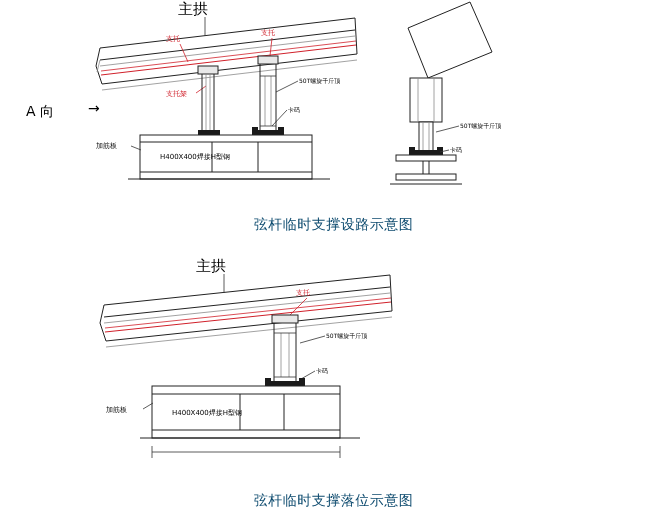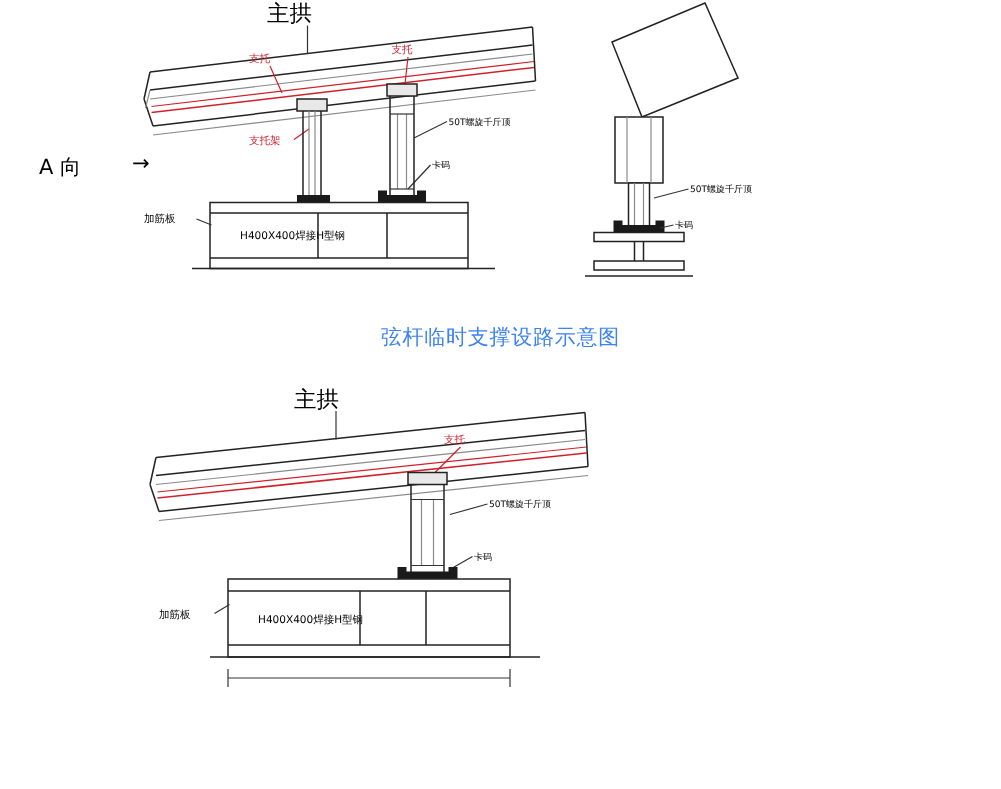--- a/index.html
+++ b/index.html
@@ -25,21 +25,21 @@
     width: 667px;
   }
   #diagram-top { top: 0; height: 215px; }
   #diagram-bottom { top: 245px; height: 235px; }
 
   .caption {
     position: absolute;
     width: 667px;
     text-align: center;
     font-size: 14px;
-    color: #3b82f6;
+    color: #0c4a6e;
     font-family: "DejaVu Sans", "Liberation Sans", sans-serif;
     letter-spacing: 0.5px;
   }
   #caption-top { top: 216px; }
   #caption-bottom { top: 492px; }
 
   svg { display: block; }
   svg text {
     font-family: "DejaVu Sans", "Liberation Sans", sans-serif;
     fill: #000000;
@@ -226,14 +226,15 @@
       <line class="ln" x1="140" y1="193" x2="360" y2="193"></line>
 
       <g>
         <line class="ln-thin" x1="152" y1="207" x2="340" y2="207"></line>
         <line class="ln-thin" x1="152" y1="201" x2="152" y2="213"></line>
         <line class="ln-thin" x1="340" y1="201" x2="340" y2="213"></line>
       </g>
     </svg>
   </div>
 
+  <div class="caption" id="caption-bottom">弦杆临时支撑落位示意图</div>
 
 </div>
 
 </body></html>

